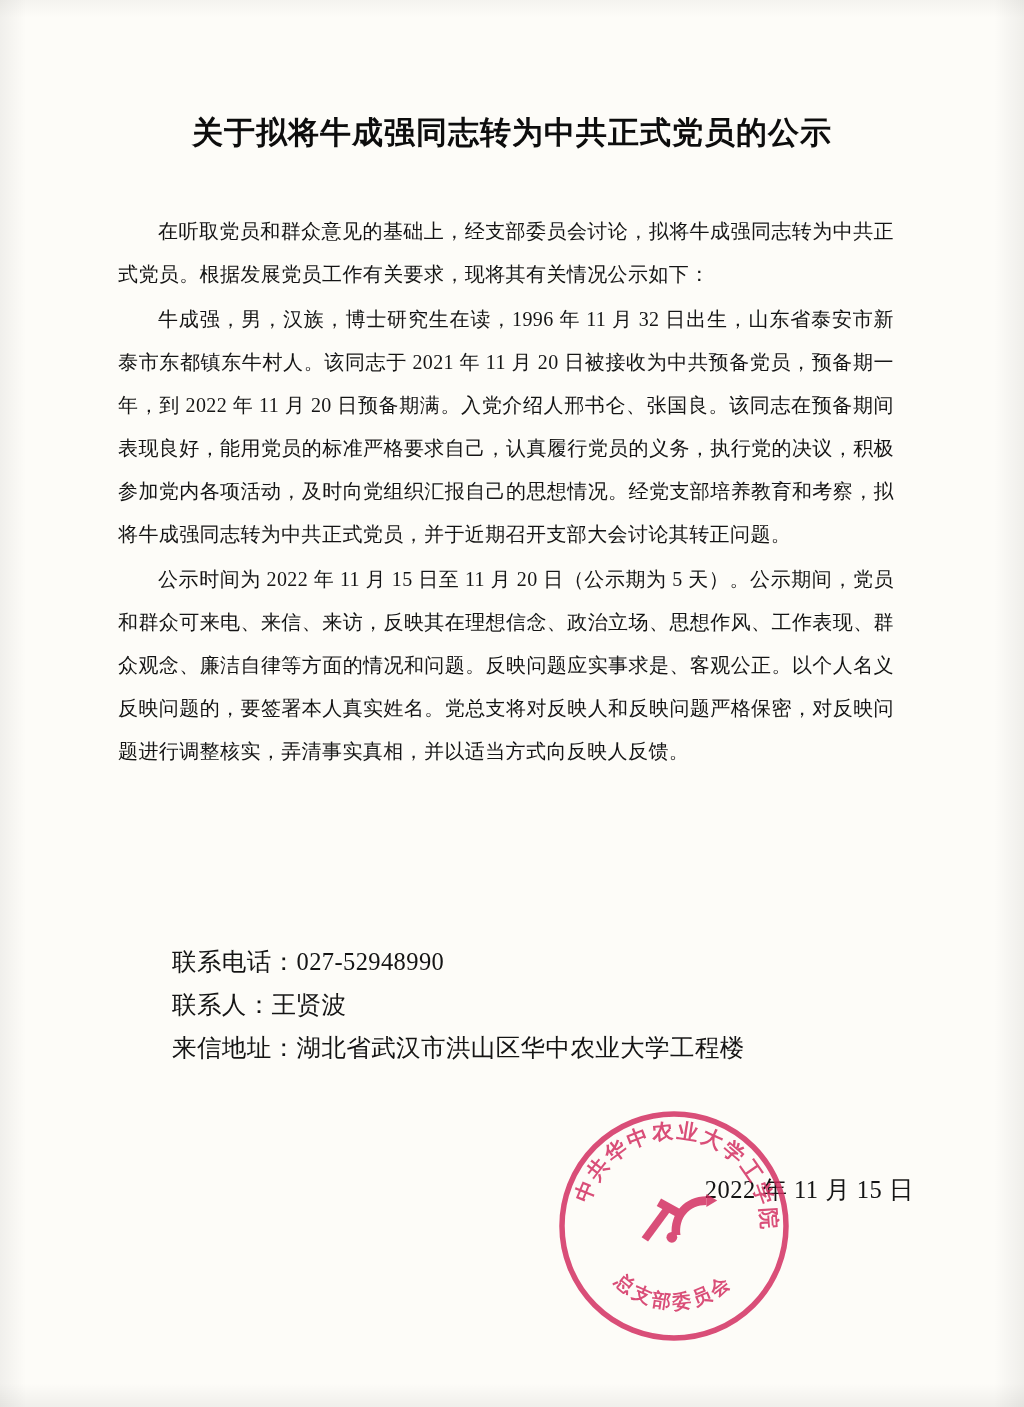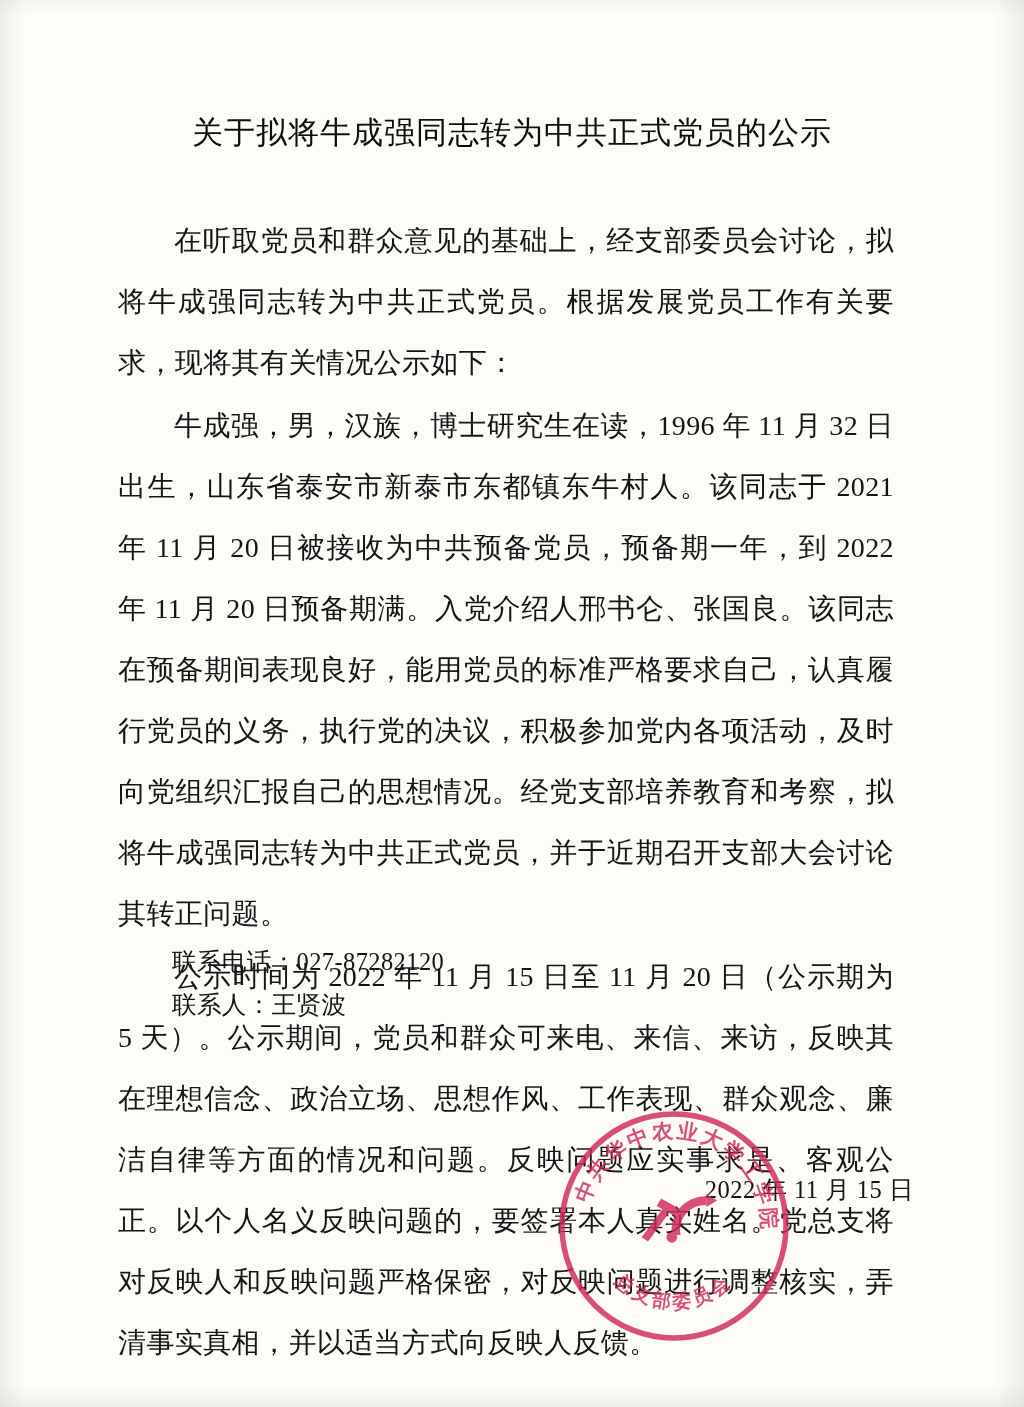--- a/index.html
+++ b/index.html
@@ -34,36 +34,36 @@
     height: 1407px;
   }
 
   .doc-title {
     position: absolute;
     left: 0;
     top: 112px;
     width: 1024px;
     text-align: center;
     font-size: 31px;
-    font-weight: normal;
+    font-weight: bold;
     letter-spacing: 1px;
     font-family: "Liberation Sans", "DejaVu Sans", sans-serif;
     color: #0d0d0d;
   }
 
   .body-text {
     position: absolute;
     left: 118px;
     top: 210px;
     width: 792px;
   }
 
   .para {
-    font-size: 28px;
-    line-height: 61px;
+    font-size: 20px;
+    line-height: 43px;
     text-align: justify;
     text-align-last: left;
     text-indent: 2em;
     margin: 0 16px 2px 0;
     letter-spacing: 0.4px;
   }
 
   .contact-block {
     position: absolute;
     left: 172px;
@@ -117,22 +117,23 @@
 
   <div class="doc-title">关于拟将牛成强同志转为中共正式党员的公示</div>
 
   <div class="body-text">
     <p class="para">在听取党员和群众意见的基础上，经支部委员会讨论，拟将牛成强同志转为中共正式党员。根据发展党员工作有关要求，现将其有关情况公示如下：</p>
     <p class="para">牛成强，男，汉族，博士研究生在读，1996 年 11 月 32 日出生，山东省泰安市新泰市东都镇东牛村人。该同志于 2021 年 11 月 20 日被接收为中共预备党员，预备期一年，到 2022 年 11 月 20 日预备期满。入党介绍人邢书仑、张国良。该同志在预备期间表现良好，能用党员的标准严格要求自己，认真履行党员的义务，执行党的决议，积极参加党内各项活动，及时向党组织汇报自己的思想情况。经党支部培养教育和考察，拟将牛成强同志转为中共正式党员，并于近期召开支部大会讨论其转正问题。</p>
     <p class="para">公示时间为 2022 年 11 月 15 日至 11 月 20 日（公示期为 5 天）。公示期间，党员和群众可来电、来信、来访，反映其在理想信念、政治立场、思想作风、工作表现、群众观念、廉洁自律等方面的情况和问题。反映问题应实事求是、客观公正。以个人名义反映问题的，要签署本人真实姓名。党总支将对反映人和反映问题严格保密，对反映问题进行调整核实，弄清事实真相，并以适当方式向反映人反馈。</p>
   </div>
 
   <div class="contact-block">
-    <div class="contact-line">联系电话：027-87282120</div>
+    <div class="contact-line">联系电话：027-52948990</div>
     <div class="contact-line">联系人：王贤波</div>
+    <div class="contact-line">来信地址：湖北省武汉市洪山区华中农业大学工程楼</div>
   </div>
 
   <div class="signature">
     <div class="sig-date">2022 年 11 月 15 日</div>
   </div>
 
   <div class="seal">
     <svg width="236" height="236" viewBox="0 0 236 236" xmlns="http://www.w3.org/2000/svg">
       <defs>
         <path id="sealArc" d="M 30,118 A 88,88 0 1 1 206,118"></path>

